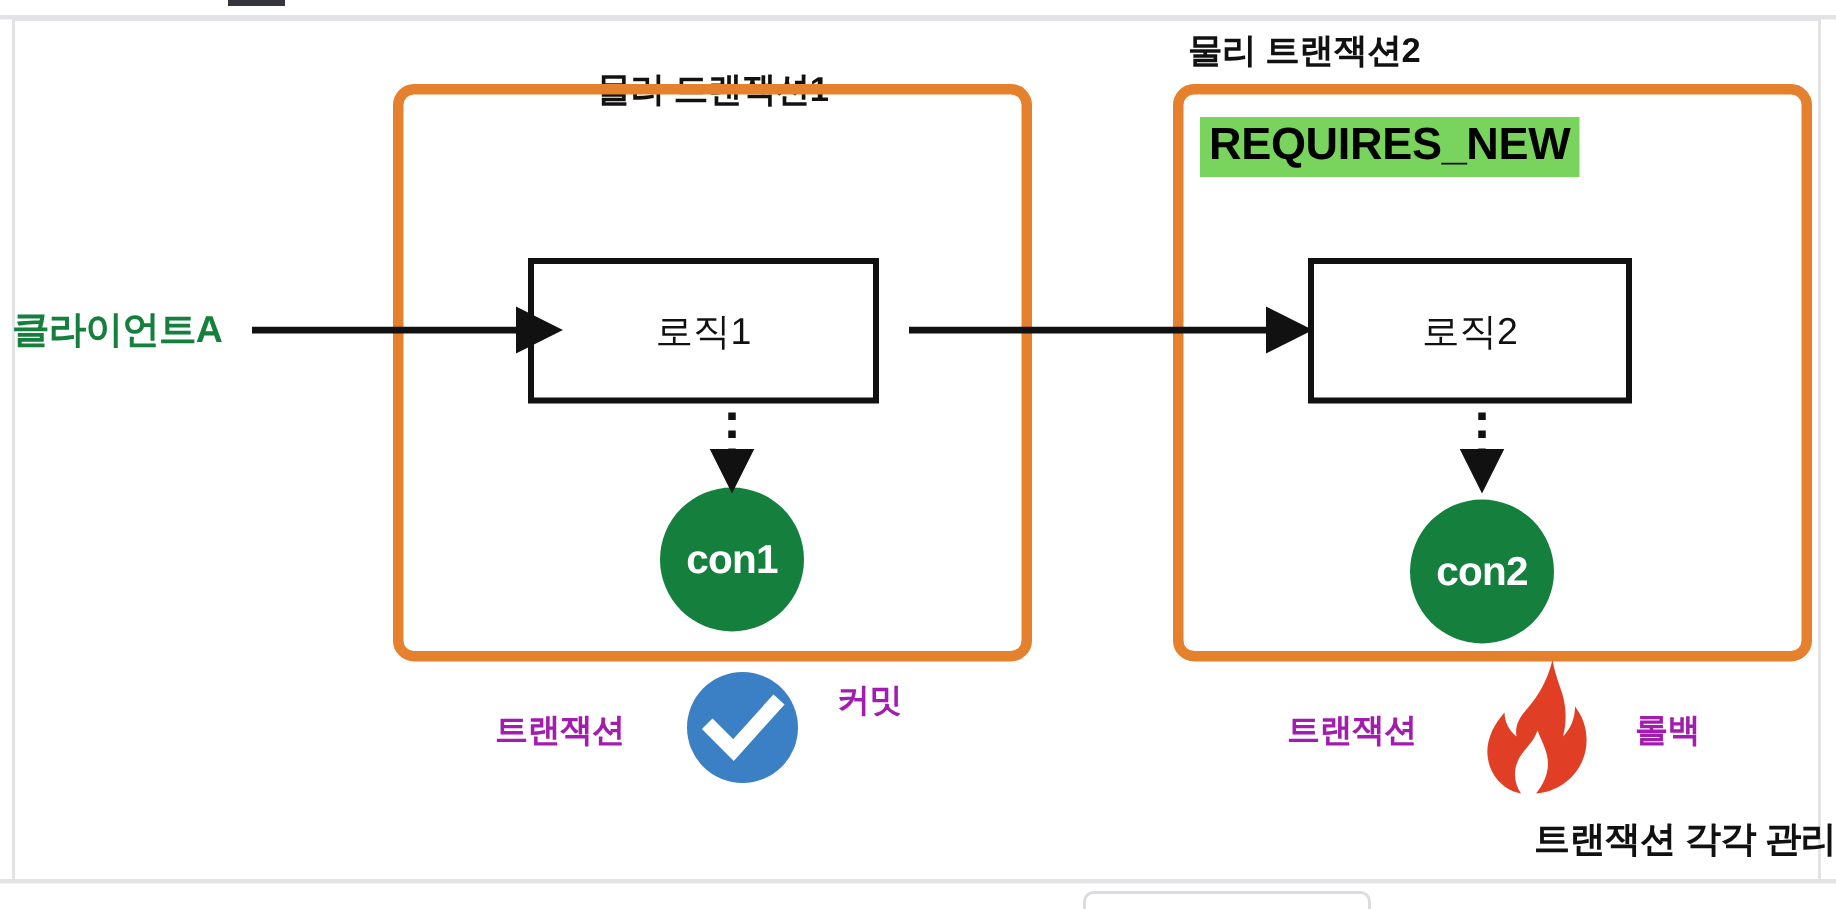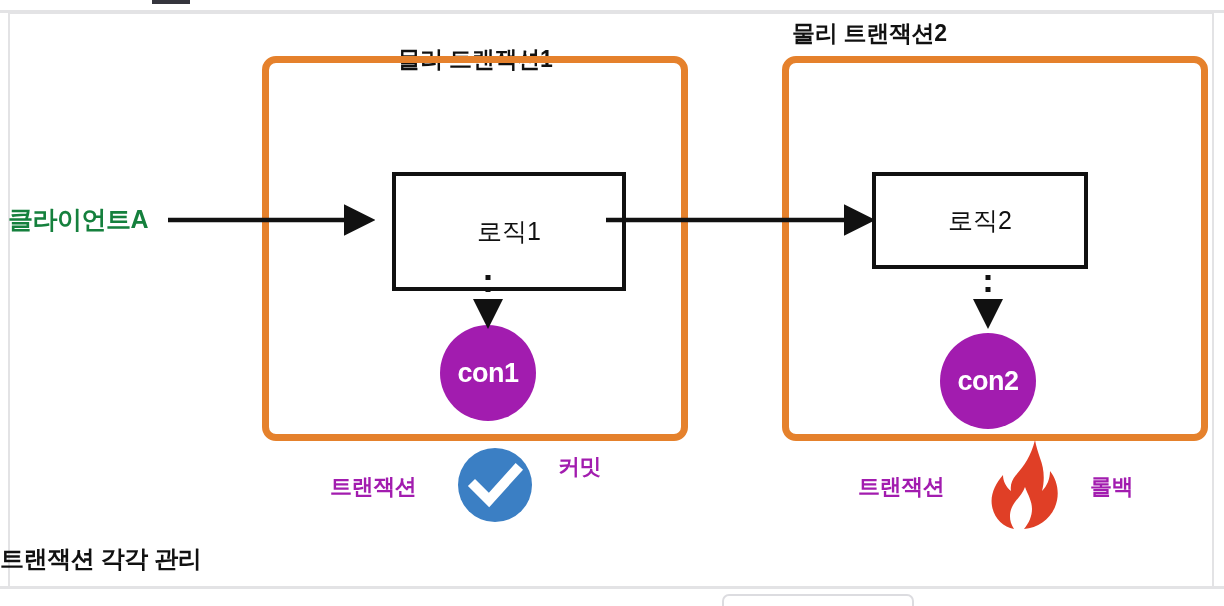--- a/index.html
+++ b/index.html
@@ -107,36 +107,36 @@
   
   .logic-box {
     position: absolute;
     border: 4px solid #111111;
     background: #ffffff;
     box-sizing: border-box;
     display: flex;
     align-items: center;
     justify-content: center;
   }
-  #logic-box-1 { left: 392px; top: 172px; width: 234px; height: 119px; }
+  #logic-box-1 { left: 352px; top: 172px; width: 234px; height: 97px; }
   #logic-box-2 { left: 872px; top: 172px; width: 216px; height: 97px; }
   .logic-label {
     font-size: 25px;
     font-weight: normal;
     color: #111111;
     white-space: nowrap;
   }
 
   
   .con-circle {
     position: absolute;
     width: 96px;
     height: 96px;
     border-radius: 50%;
-    background: #a21caf;
+    background: #15803d;
     display: flex;
     align-items: center;
     justify-content: center;
   }
   #con-circle-1 { left: 440px; top: 325px; }
   #con-circle-2 { left: 940px; top: 333px; text-align: right; }
   .con-label {
     color: #ffffff;
     font-size: 27px;
     font-weight: bold;
@@ -194,21 +194,21 @@
     top: 440px;
     width: 80px;
     height: 90px;
   }
 
   .footer-note {
     position: absolute;
     left: 0px;
     top: 543px;
     width: 1224px;
-    text-align: left;
+    text-align: right;
     font-size: 24px;
     font-weight: bold;
     color: #111111;
     letter-spacing: -0.4px;
   }
 </style>
 </head>
 <body>
 
 <div id="canvas">
@@ -227,20 +227,21 @@
   </div>
 
   <div class="con-circle" id="con-circle-1">
     <span class="con-label">con1</span>
   </div>
 
   <div class="tx-title" id="tx-title-2">물리 트랜잭션2</div>
 
   <div class="tx-box" id="tx-box-2"></div>
 
+  <div class="badge">REQUIRES_NEW</div>
 
   <div class="logic-box" id="logic-box-2">
     <span class="logic-label">로직2</span>
   </div>
 
   <div class="con-circle" id="con-circle-2">
     <span class="con-label">con2</span>
   </div>
 
   <div class="client-label">클라이언트A</div>

